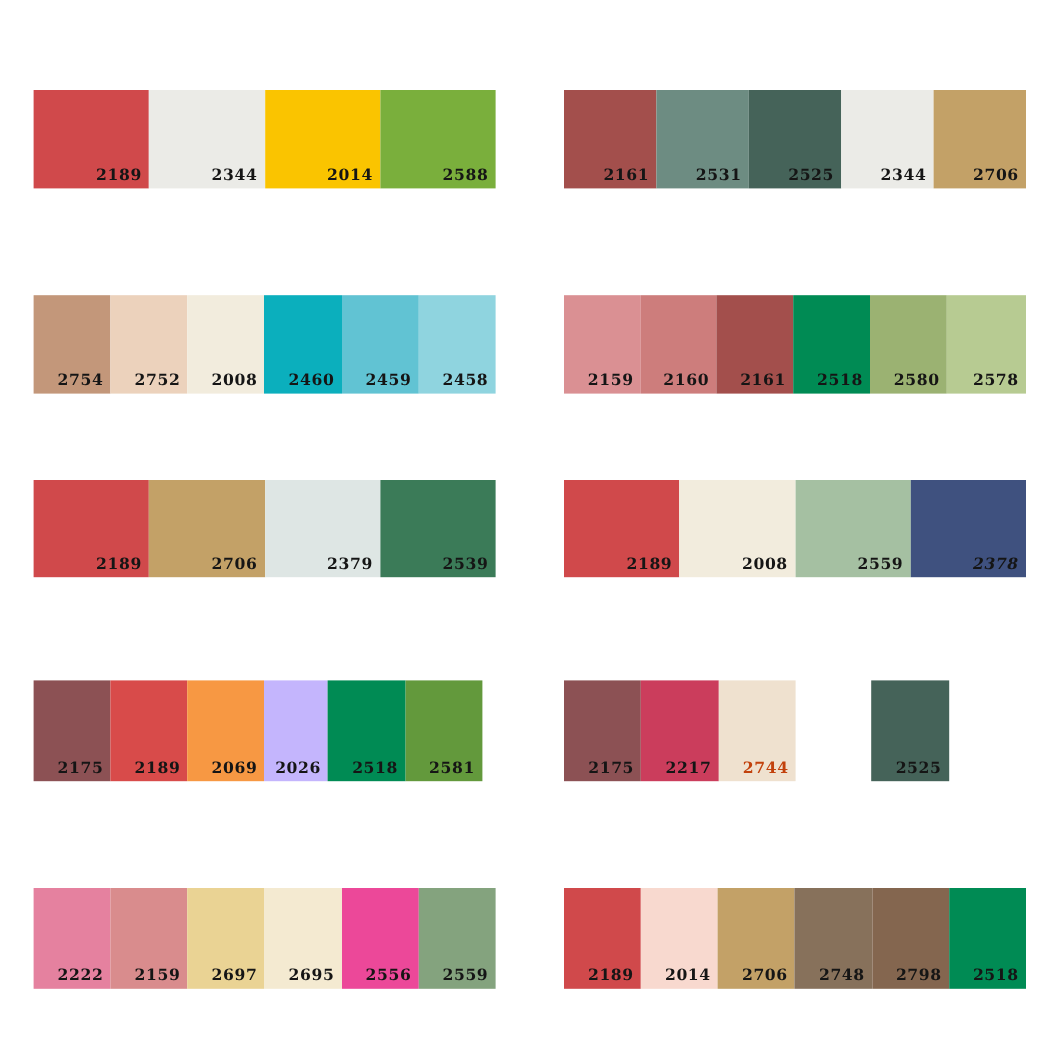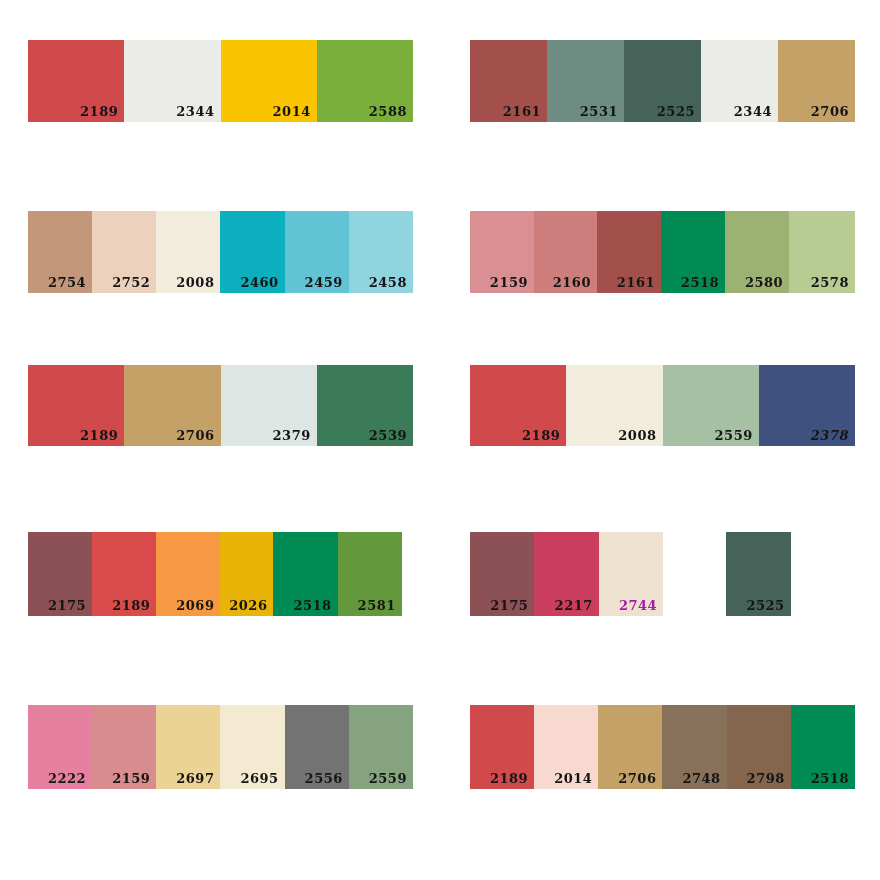--- a/index.html
+++ b/index.html
@@ -18,20 +18,21 @@
     position: absolute;
     left: 0;
     top: 0;
     width: 880px;
     height: 880px;
   }
   .palette-row {
     position: absolute;
     display: flex;
     flex-direction: row;
+    margin-top: 35px;
   }
   .palette-group {
     display: flex;
     flex-direction: row;
     height: 100%;
   }
   .swatch {
     position: relative;
     height: 100%;
     box-sizing: border-box;
@@ -172,41 +173,41 @@
       <div class="palette-group" style="width: 385px;">
         <div class="swatch" style="width: 64.1667px; background: rgb(140, 81, 84);">
           <span class="swatch-label" style="color: rgb(21, 21, 21);">2175</span>
         </div>
         <div class="swatch" style="width: 64.1667px; background: rgb(216, 75, 74);">
           <span class="swatch-label" style="color: rgb(21, 21, 21);">2189</span>
         </div>
         <div class="swatch" style="width: 64.1667px; background: rgb(247, 152, 67);">
           <span class="swatch-label" style="color: rgb(21, 21, 21);">2069</span>
         </div>
-        <div class="swatch" style="width: 53px; background: #eab308;">
+        <div class="swatch" style="width: 53px; background: #c4b5fd;">
           <span class="swatch-label" style="color: rgb(21, 21, 21);">2026</span>
         </div>
         <div class="swatch" style="width: 64.1667px; background: rgb(0, 139, 84);">
           <span class="swatch-label" style="color: rgb(21, 21, 21);">2518</span>
         </div>
         <div class="swatch" style="width: 64.1667px; background: rgb(99, 153, 60);">
           <span class="swatch-label" style="color: rgb(21, 21, 21);">2581</span>
         </div>
       </div>
     </div>
     <div class="palette-row" style="left: 470px; top: 532px; width: 385px; height: 84px;">
       <div class="palette-group" style="width: 193.2px;">
         <div class="swatch" style="width: 64.4px; background: rgb(140, 81, 84);">
           <span class="swatch-label" style="color: rgb(21, 21, 21);">2175</span>
         </div>
         <div class="swatch" style="width: 64.4px; background: rgb(203, 61, 92);">
           <span class="swatch-label" style="color: rgb(21, 21, 21);">2217</span>
         </div>
         <div class="swatch" style="width: 64.4px; background: rgb(239, 225, 207);">
-          <span class="swatch-label" style="color: #a21caf; text-align: right;">2744</span>
+          <span class="swatch-label" style="color: #c2410c; text-align: right;">2744</span>
         </div>
       </div>
       <div class="gap" style="width: 63px;"></div>
       <div class="palette-group" style="width: 128.8px;">
         <div class="swatch" style="width: 64.4px; background: rgb(69, 99, 89);">
           <span class="swatch-label" style="color: rgb(21, 21, 21);">2525</span>
         </div>
       </div>
     </div>
     <div class="palette-row" style="left: 28px; top: 705px; width: 385px; height: 84px; border-radius: 13px;">
@@ -216,21 +217,21 @@
         </div>
         <div class="swatch" style="width: 64.1667px; background: rgb(217, 140, 141);">
           <span class="swatch-label" style="color: rgb(21, 21, 21);">2159</span>
         </div>
         <div class="swatch" style="width: 64.1667px; background: rgb(234, 211, 148);">
           <span class="swatch-label" style="color: rgb(21, 21, 21);">2697</span>
         </div>
         <div class="swatch" style="width: 64.1667px; background: rgb(244, 234, 209);">
           <span class="swatch-label" style="color: rgb(21, 21, 21);">2695</span>
         </div>
-        <div class="swatch" style="width: 64.1667px; background: #737373;">
+        <div class="swatch" style="width: 64.1667px; background: #ec4899;">
           <span class="swatch-label" style="color: rgb(21, 21, 21);">2556</span>
         </div>
         <div class="swatch" style="width: 64.1667px; background: rgb(132, 163, 126);">
           <span class="swatch-label" style="color: rgb(21, 21, 21);">2559</span>
         </div>
       </div>
     </div>
     <div class="palette-row" style="left: 470px; top: 705px; width: 385px; height: 84px;">
       <div class="palette-group" style="width: 385px;">
         <div class="swatch" style="width: 64.1667px; background: rgb(208, 73, 75);">

